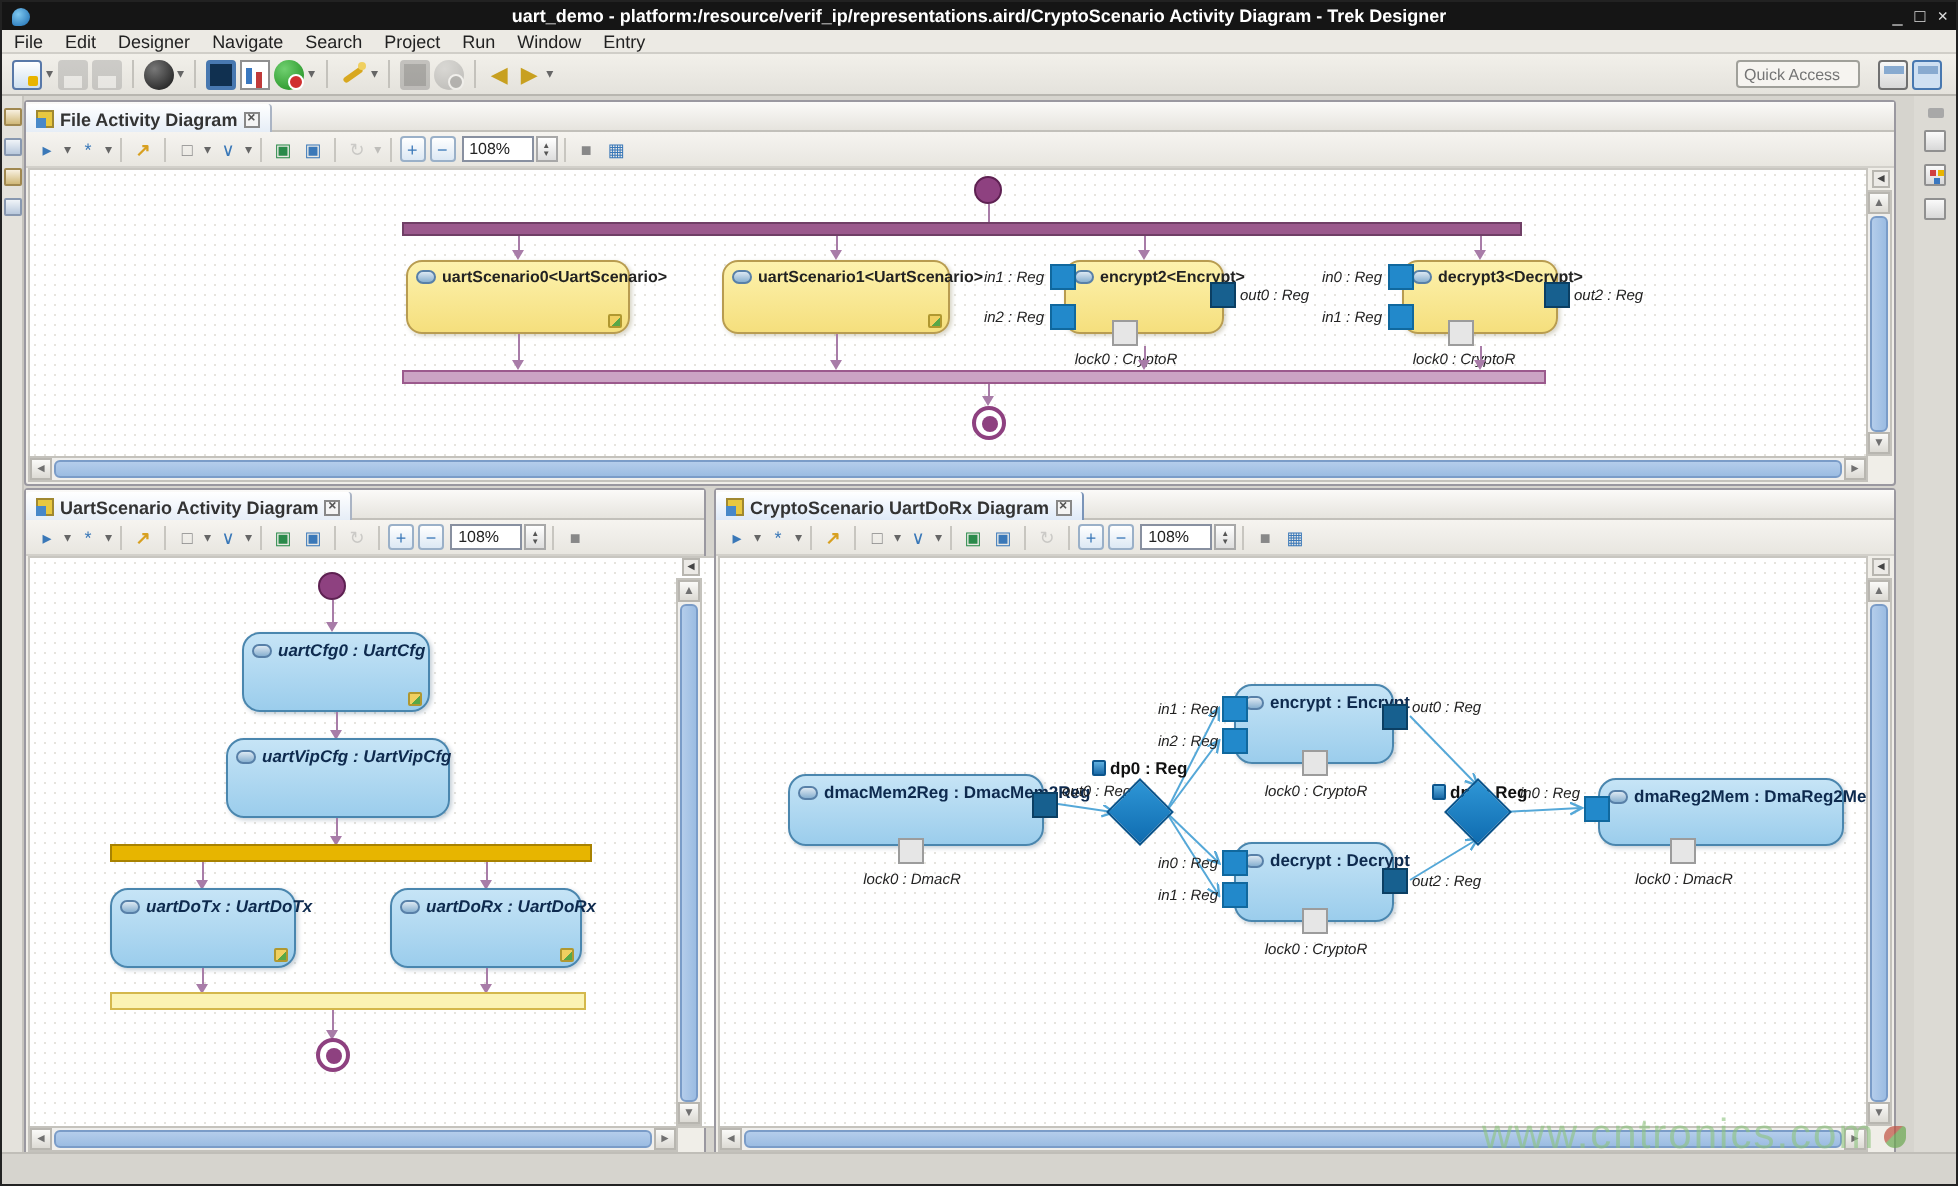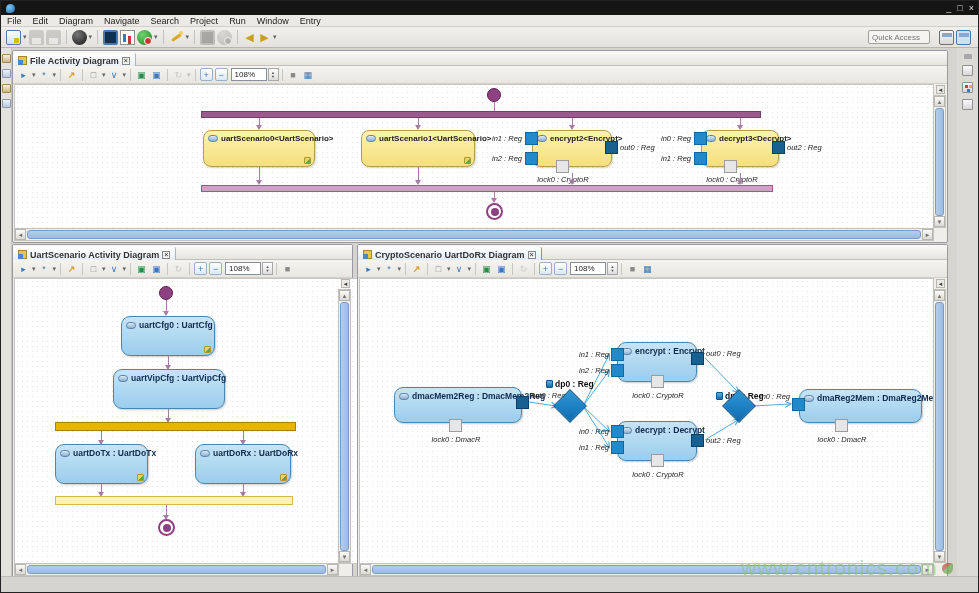--- a/index.html
+++ b/index.html
@@ -104,31 +104,32 @@
   .watermark { position:absolute; left:740px; top:555px; font-size:21px; color:rgba(140,195,125,.6); letter-spacing:1px; display:flex; align-items:center; gap:4px; }
   .wmleaf { width:11px; height:11px; border-radius:50% 2px 50% 50%; background:linear-gradient(135deg,#c05040 40%, #6aa850 45%); opacity:.7; }
 </style>
 </head>
 <body>
 
 <div class="window">
 
   <div class="titlebar">
     <span class="appicon"></span>
+    <span class="titletext">uart_demo - platform:/resource/verif_ip/representations.aird/CryptoScenario Activity Diagram - Trek Designer</span>
     <span class="winctrls">
       <span>_</span>
       <span>□</span>
       <span>×</span>
     </span>
   </div>
 
   <div class="menubar">
     <span>File</span>
     <span>Edit</span>
-    <span>Diagram</span>
+    <span>Designer</span>
     <span>Navigate</span>
     <span>Search</span>
     <span>Project</span>
     <span>Run</span>
     <span>Window</span>
     <span>Entry</span>
   </div>
 
   <div class="maintoolbar">
     <span class="ic ic-new"></span>
@@ -333,21 +334,21 @@
       <span class="mic blue boxed">−</span>
       <span class="zoombox">108%</span>
       <span class="spinner">
           <span>▲</span>
           <span>▼</span>
         </span>
       <span class="msep"></span>
       <span class="mic gray">■</span>
     </div>
 
-    <div class="canvas" style="width:351px; height:286px;">
+    <div class="canvas" style="width:351px; height:286px;font-style:italic;">
       <div class="inode" style="left:144px; top:7px;"></div>
       <div class="vline" style="left:151px; top:21px; height:12px;"></div>
         <div class="arrd" style="left:148px; top:32px;"></div>
 
       <div class="bnode" style="left:106px; top:37px; width:94px; height:40px;">
         <div class="nhead">
             <span class="cloud"></span>
             <span>uartCfg0 : UartCfg</span>
           </div>
         <span class="badge"></span>

